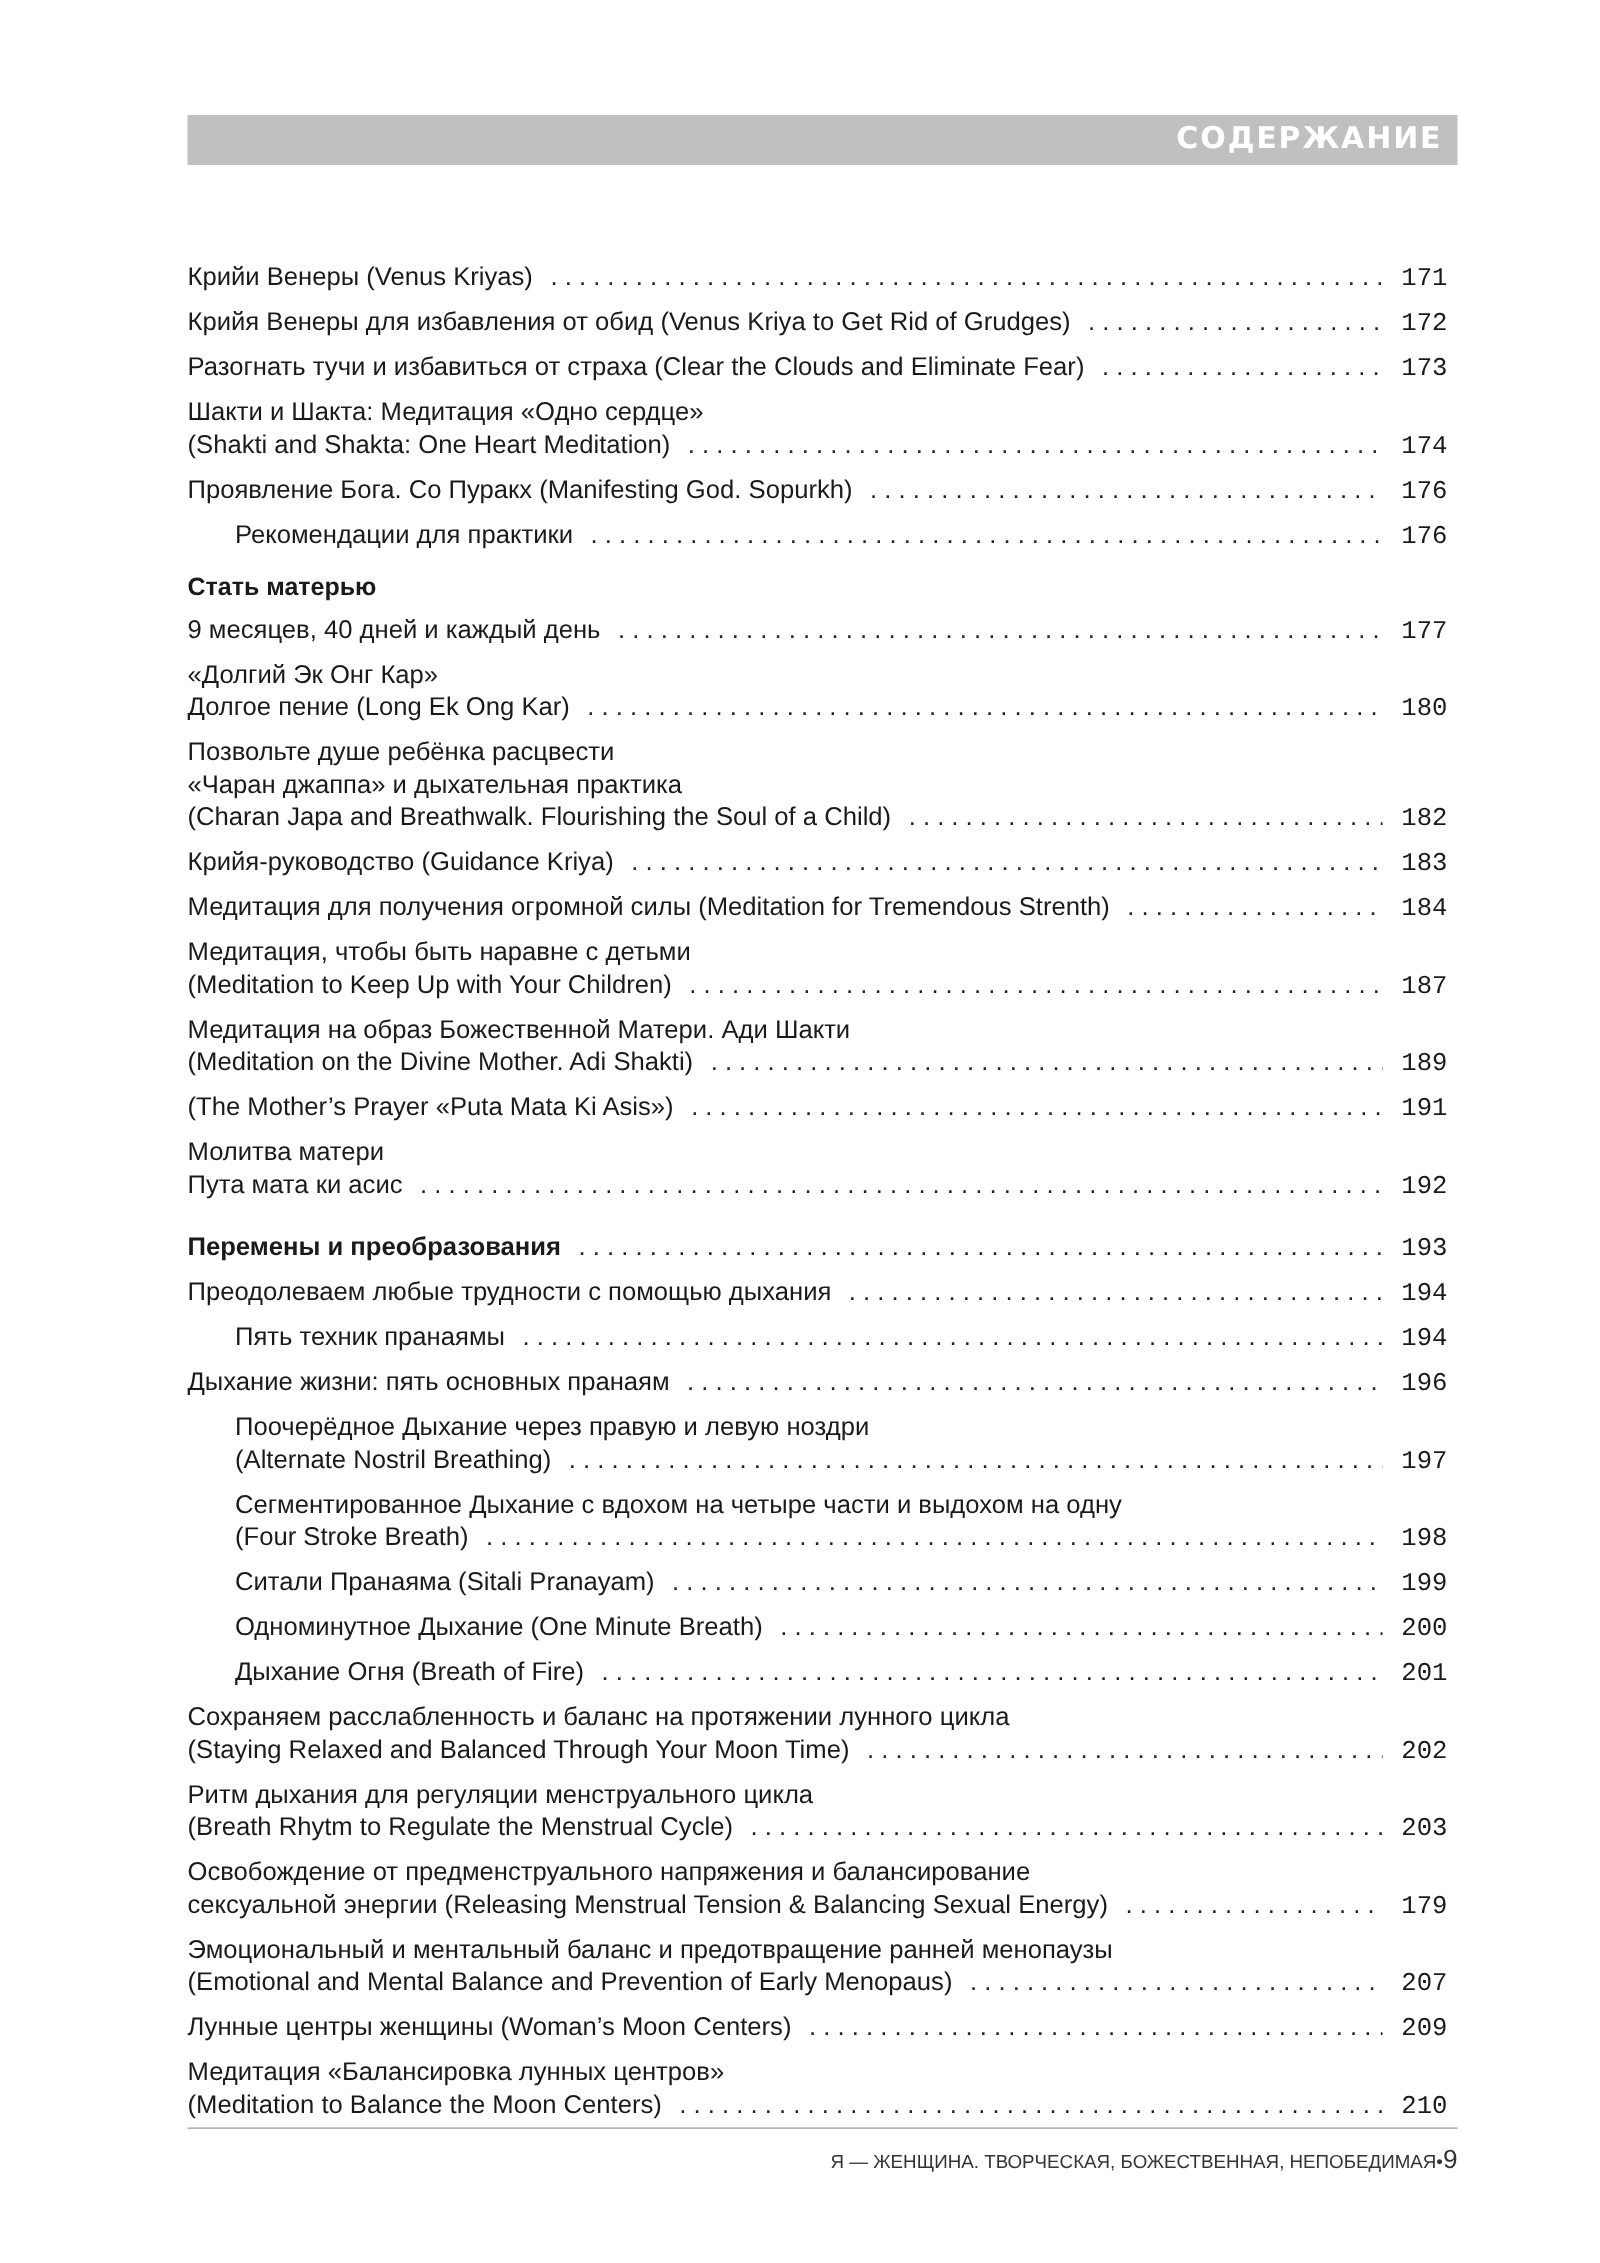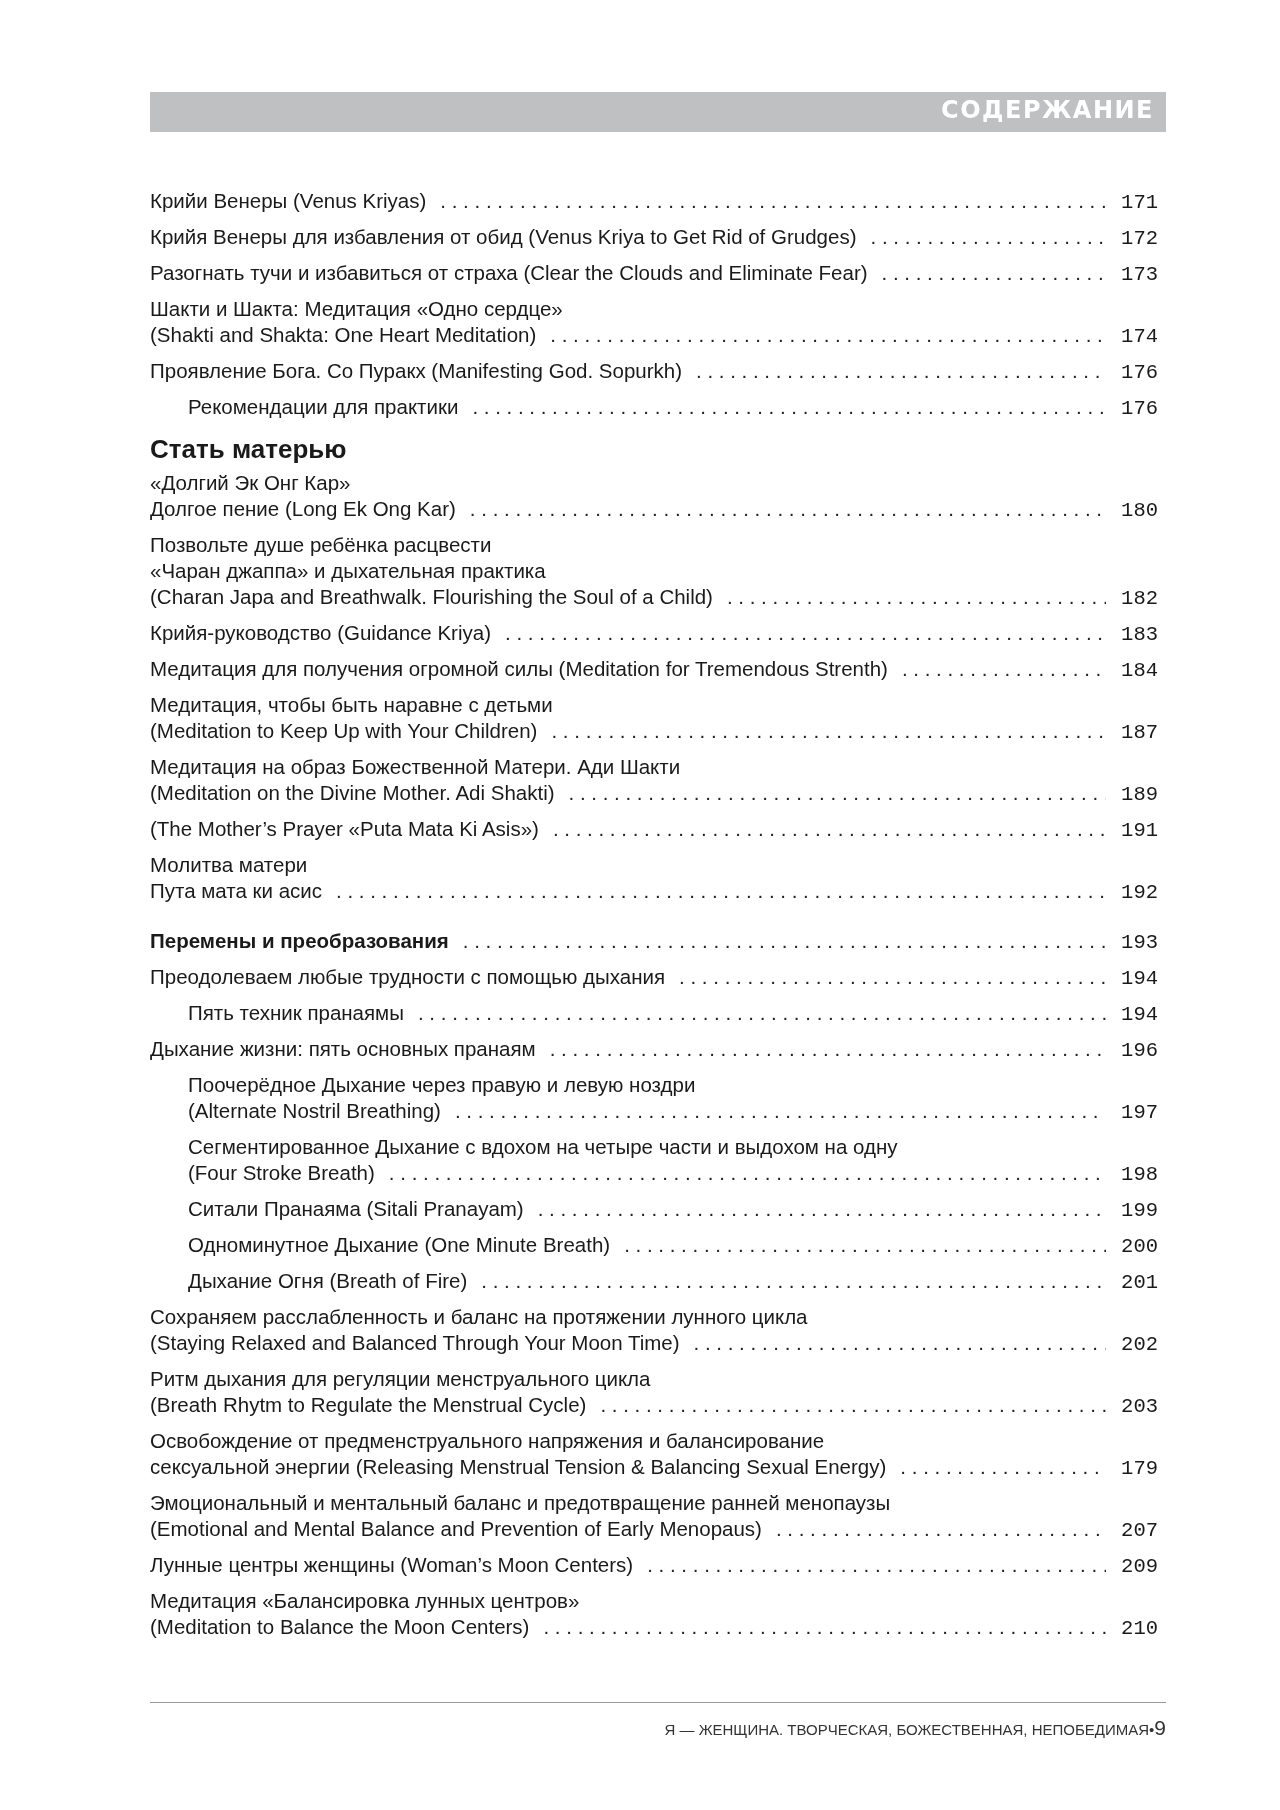--- a/index.html
+++ b/index.html
@@ -2,32 +2,32 @@
 <html><head>
 <meta charset="utf-8">
 <style>
   html, body { margin: 0; padding: 0; background: #ffffff; }
   body { width: 1280px; height: 1810px; position: relative; overflow: hidden;
          font-family: "Liberation Sans", "DejaVu Sans", sans-serif; color: #1a1a1a; }
   .header-bar { position: absolute; left: 150px; top: 92px; width: 1016px; height: 40px;
                 background: #bfc0c2; }
   .header-title { position: absolute; right: 12px; top: 4px; color: #ffffff; font-size: 24px;
                   font-weight: bold; letter-spacing: 1.5px; font-family: "DejaVu Sans", sans-serif; }
-  .toc { position: absolute; left: 150px; top: 188px; width: 1008px; }
+  .toc { position: absolute; left: 150px; top: 209px; width: 1008px; }
   .entry { position: relative; font-size: 20.5px; line-height: 26px; margin-bottom: 8px; }
   .entry .line { display: block; white-space: nowrap; }
   .entry .last { display: flex; align-items: baseline; }
   .entry .last .txt { white-space: nowrap; flex: 0 0 auto; }
   .entry .dots { flex: 1 1 auto; overflow: hidden; white-space: nowrap; margin: 0 10px 0 14px;
                  color: #222; letter-spacing: 4.2px; }
   .entry .dots::before { content: ". . . . . . . . . . . . . . . . . . . . . . . . . . . . . . . . . . . . . . . . . . . . . . . . . . . . . . . . . . . . . . . . . . . . . . . . . . . . . . . . . . . . . . . . . . . . . . . . . ."; letter-spacing: 0px; }
   .entry .page { flex: 0 0 auto; width: 42px; text-align: right; font-family: Liberation Mono, monospace; }
   .entry.sub { padding-left: 38px; }
   .entry.bold .txt, .entry.bold .line { font-weight: bold; }
-  .section-head { font-size: 26px; line-height: 26px; font-weight: bold; margin-top: 14px; margin-bottom: 8px; }
+  .section-head { font-size: 20px; line-height: 26px; font-weight: bold; margin-top: 14px; margin-bottom: 8px; }
   .gap { height: 14px; }
   .footer-rule { position: absolute; left: 150px; top: 1702px; width: 1016px; height: 1px; background: #9a9a9a; }
   .footer { position: absolute; right: 114px; top: 1716px; font-size: 15px; color: #333;
             display: flex; align-items: baseline; gap: 0; }
   .footer .pnum { font-size: 21px; }
 </style>
 </head>
 <body>
 
 <div class="header-bar">
@@ -76,20 +76,27 @@
         <div class="last">
           <span class="txt">Рекомендации для практики</span>
           <span class="dots"></span>
           <span class="page">176</span>
         </div>
       </div>
     </div>
   <div class="section-head">Стать матерью</div>
   <div id="group2">
       <div class="entry">
+        <div class="last">
+          <span class="txt">9 месяцев, 40 дней и каждый день</span>
+          <span class="dots"></span>
+          <span class="page">177</span>
+        </div>
+      </div>
+      <div class="entry">
         <span class="line">«Долгий Эк Онг Кар»</span>
         <div class="last">
           <span class="txt">Долгое пение (Long Ek Ong Kar)</span>
           <span class="dots"></span>
           <span class="page">180</span>
         </div>
       </div>
       <div class="entry">
         <span class="line">Позвольте душе ребёнка расцвести</span>
         <span class="line">«Чаран джаппа» и дыхательная практика</span>

